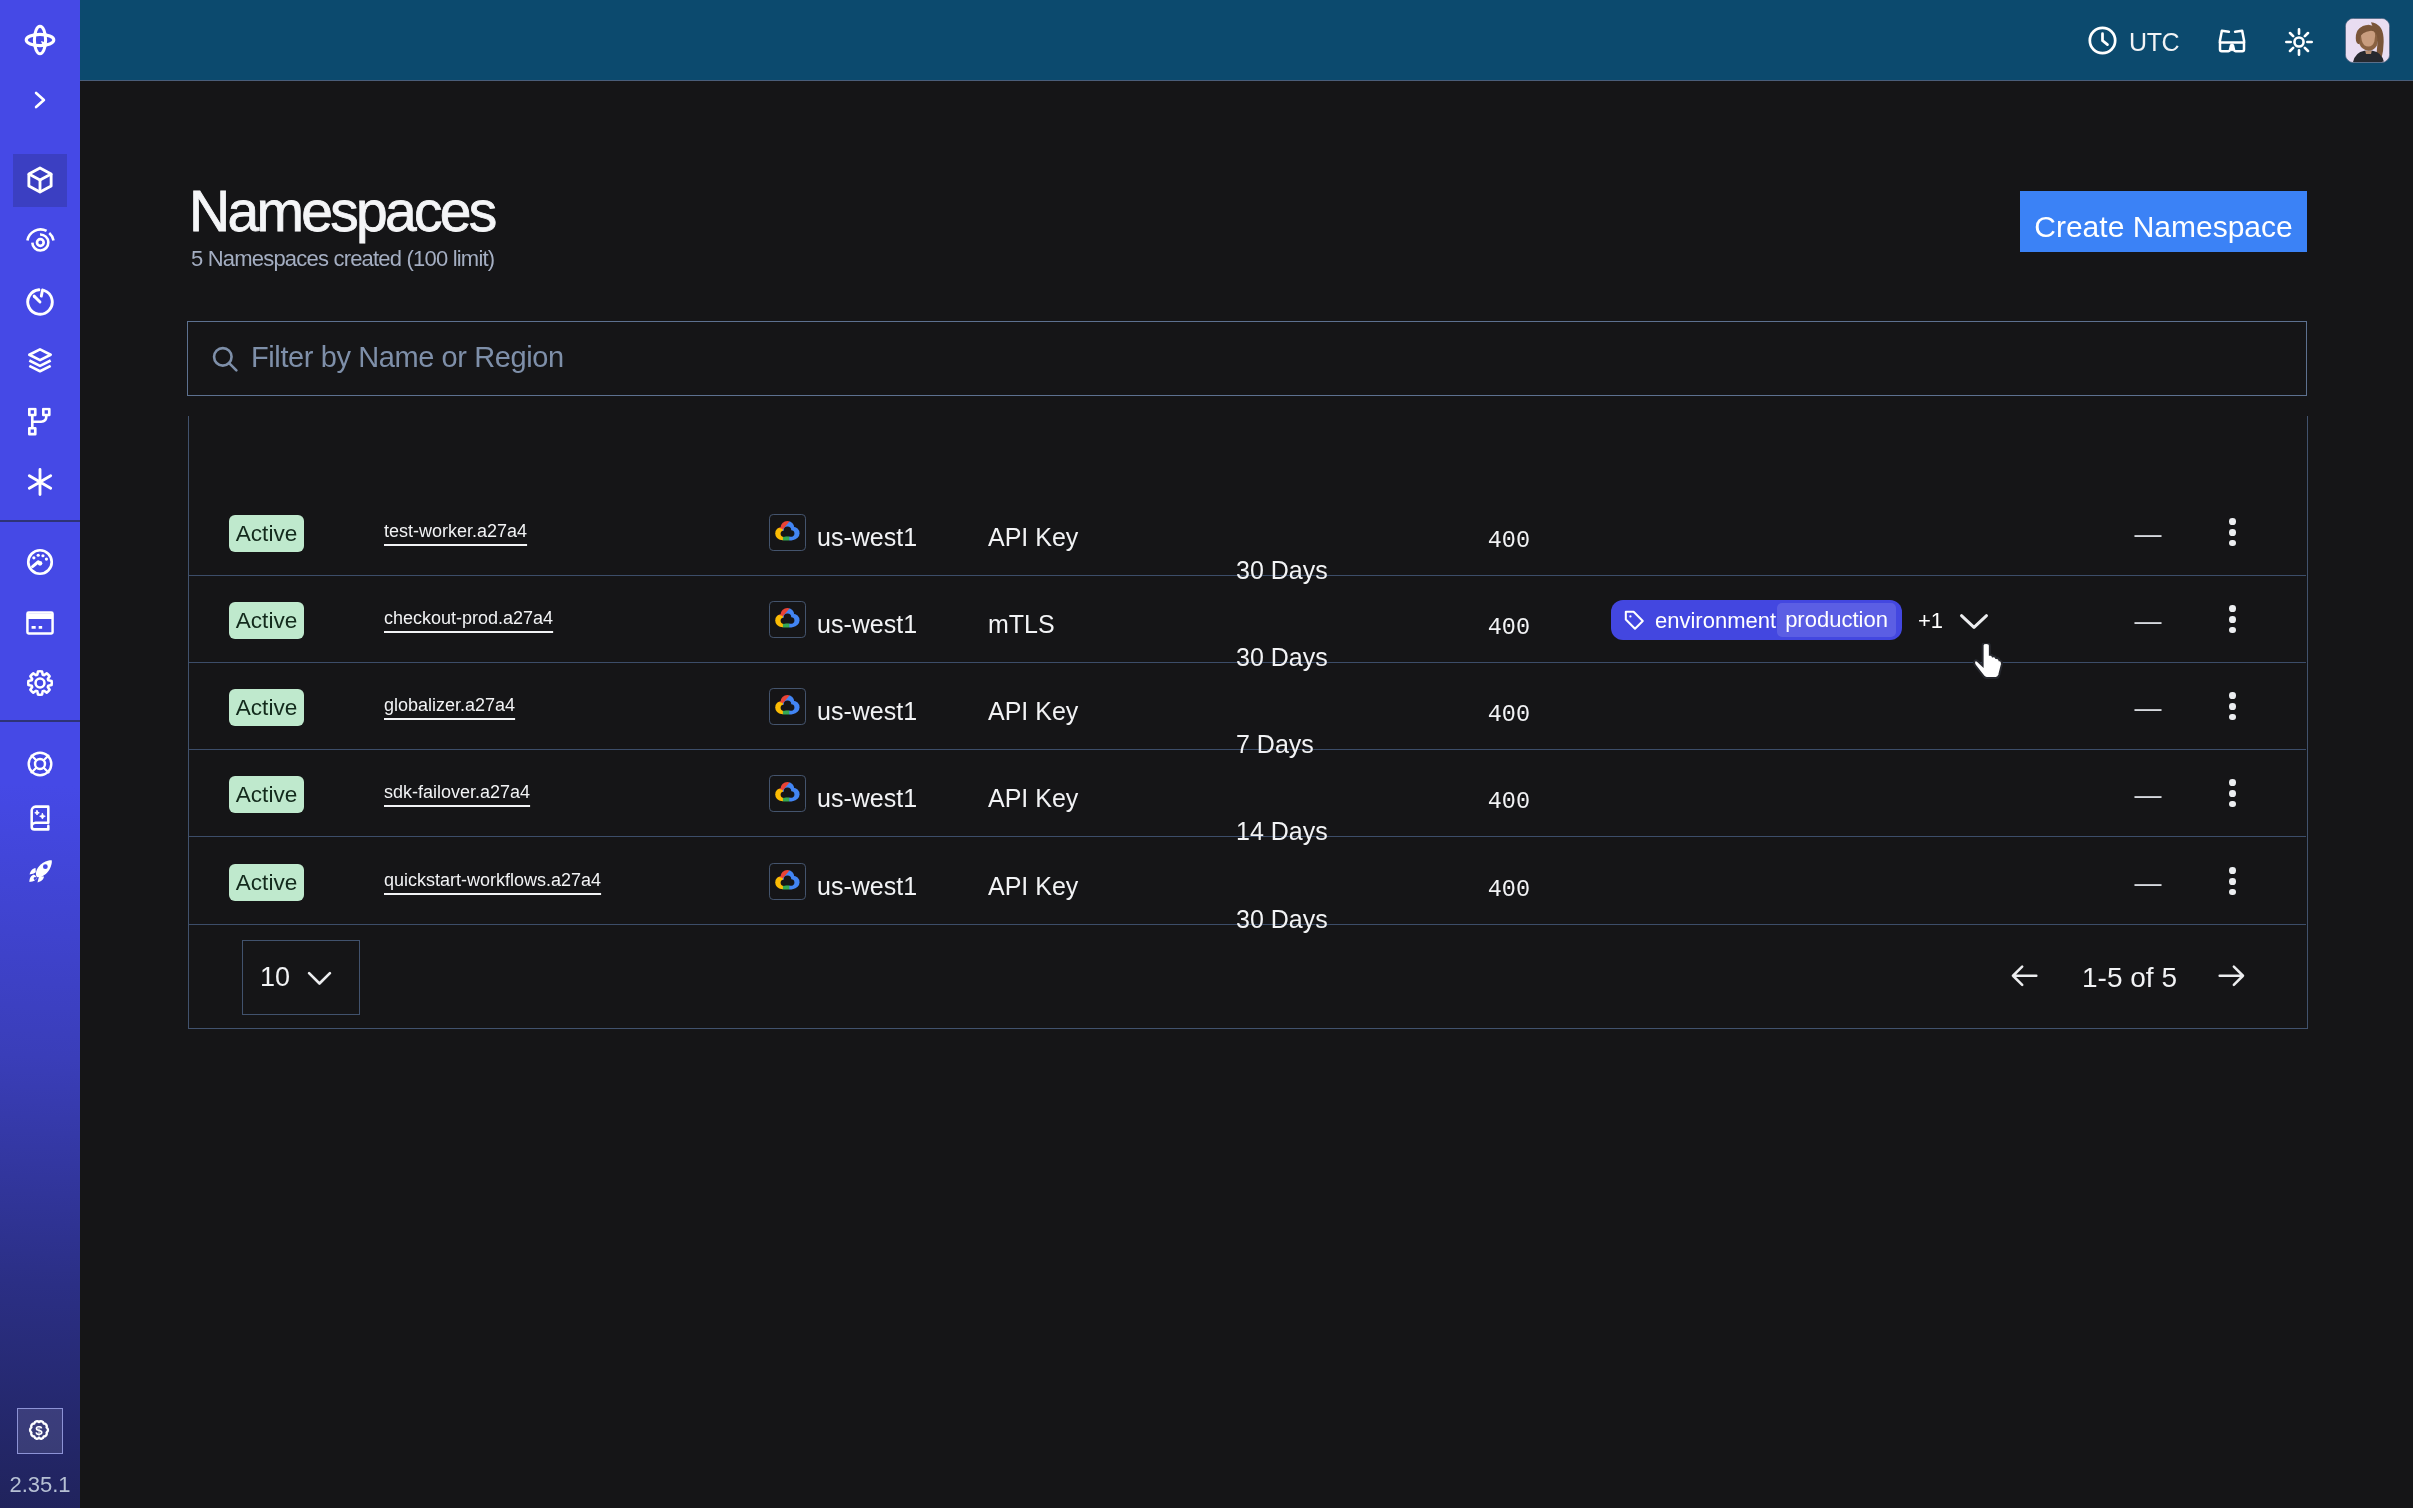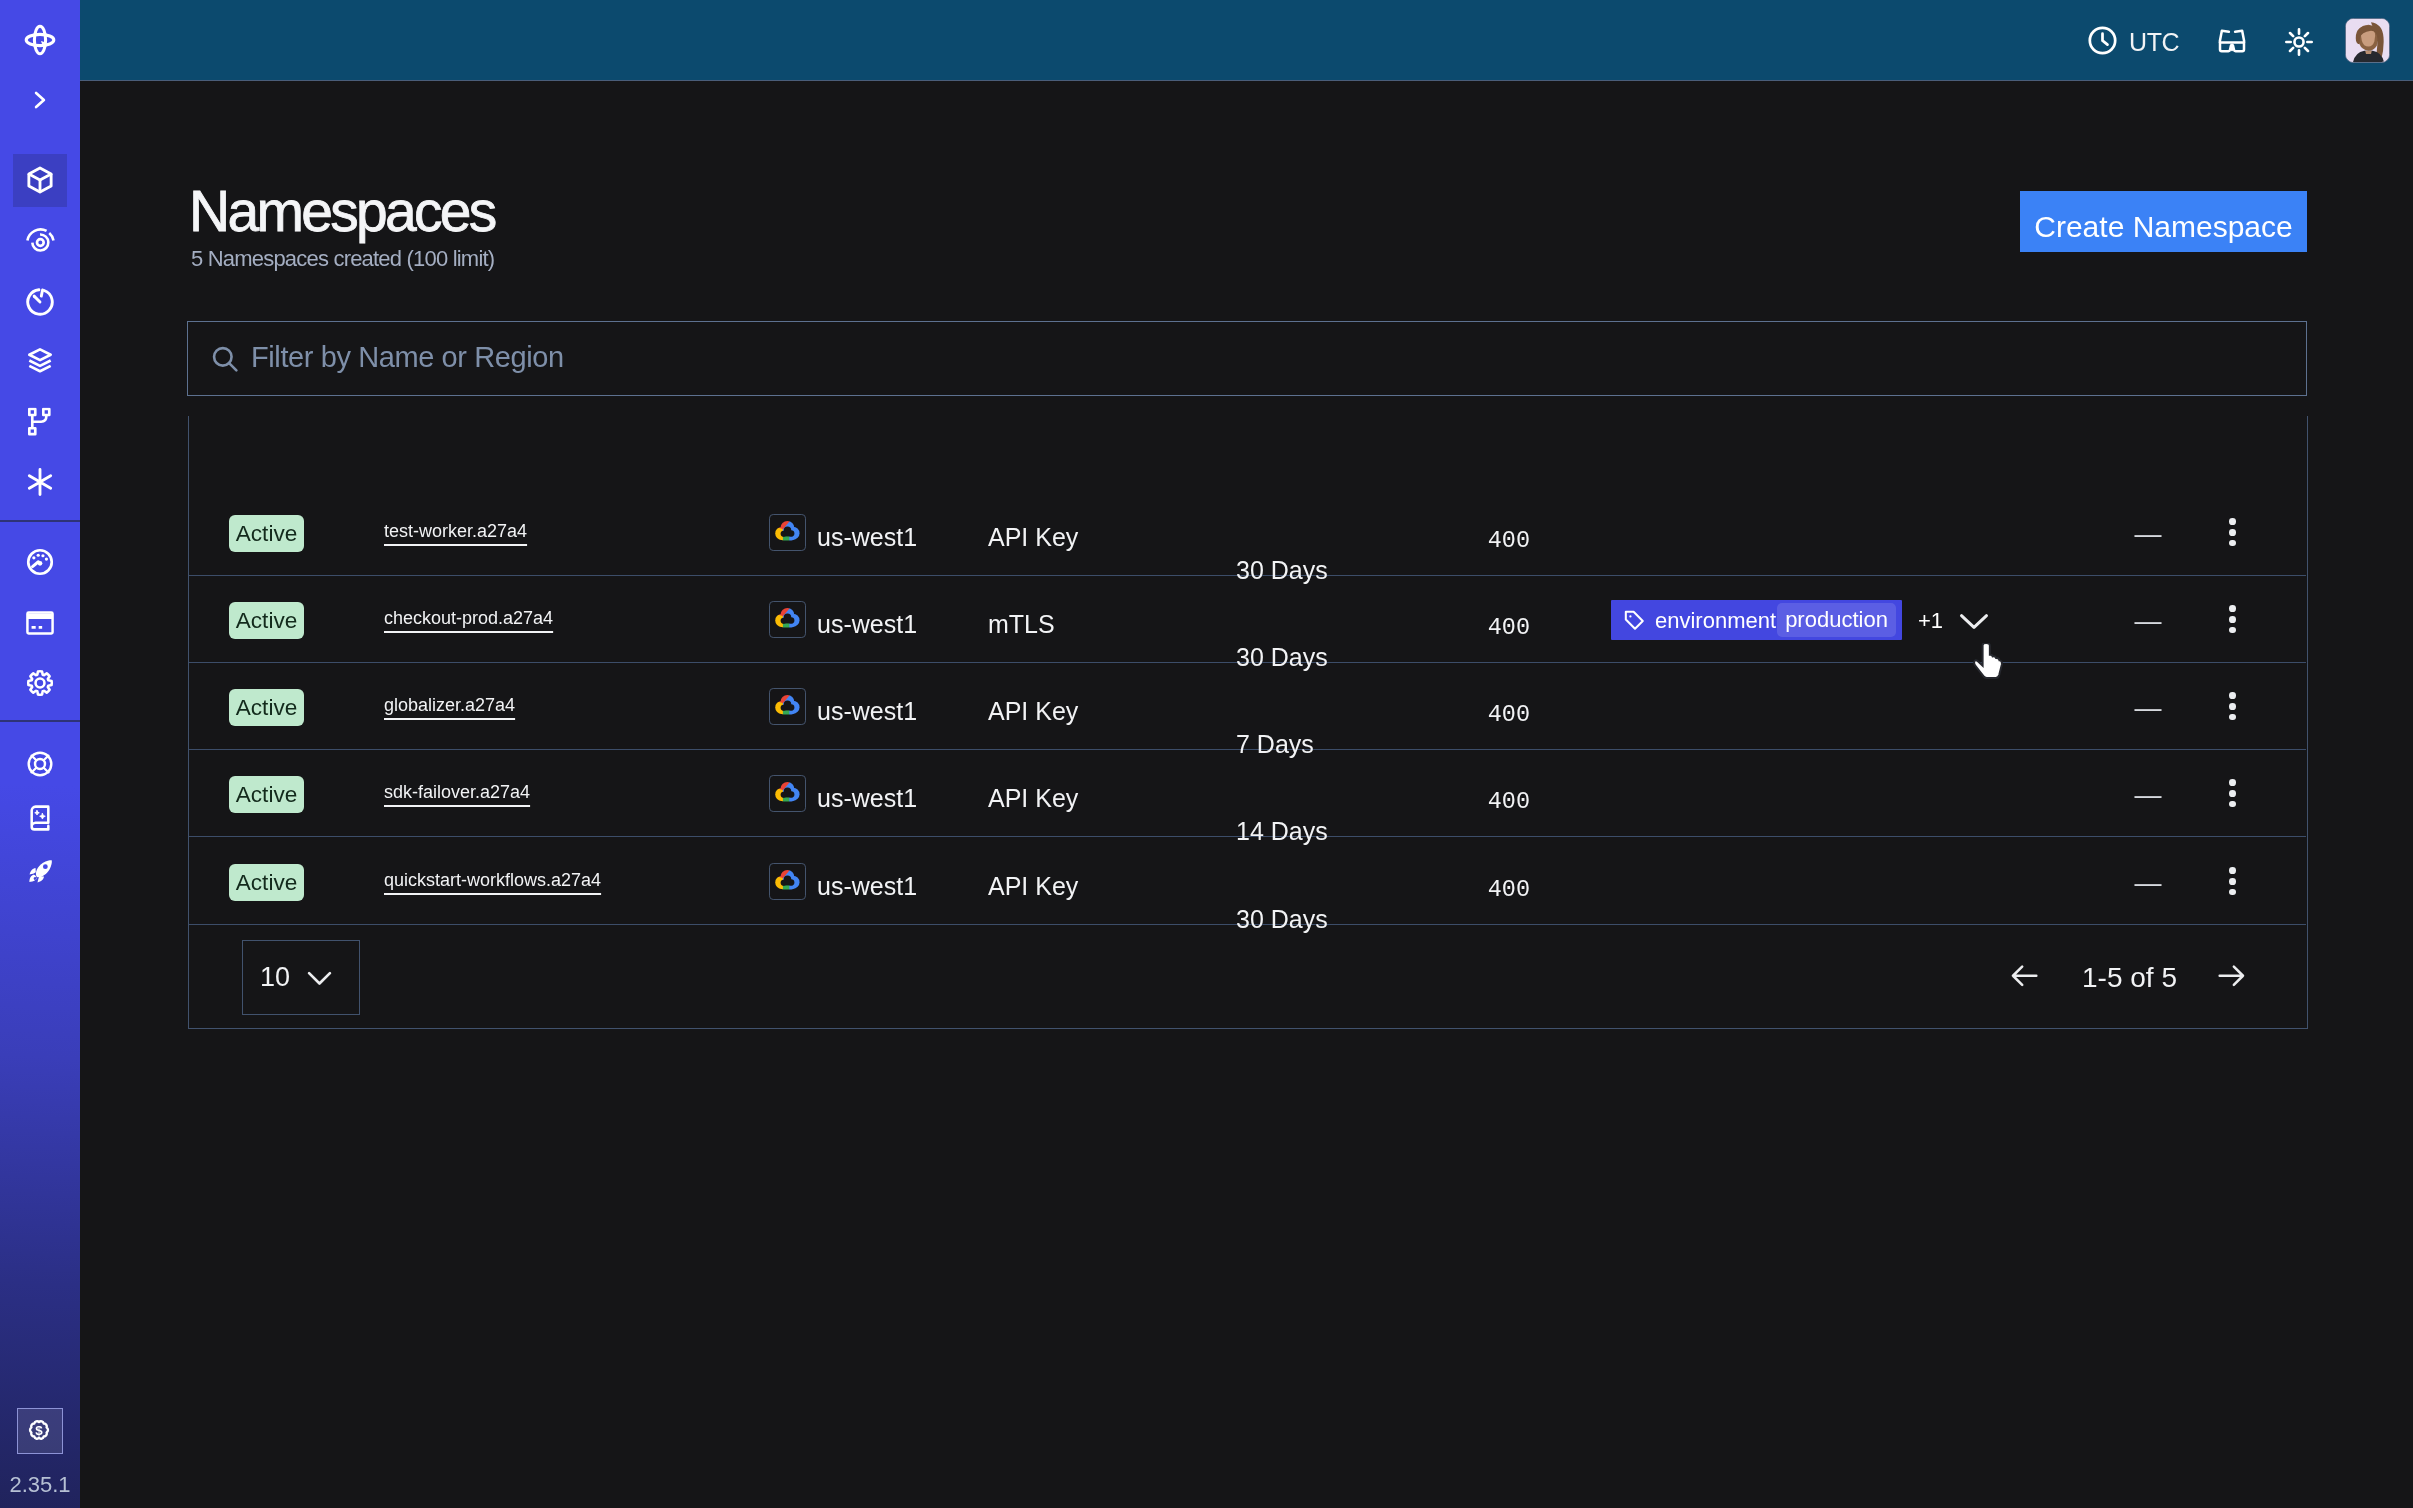--- a/index.html
+++ b/index.html
@@ -48,21 +48,21 @@
   .aps { position:absolute; left:1173px; top:38px; width:168px; text-align:right;
     font-family:"Liberation Mono", monospace; font-size:23.5px; }
   .dash { position:absolute; left:1917px; top:30px; width:84px; text-align:center; color:#d6d9de; font-size:27px; }
   .kebab { position:absolute; left:2040px; top:29px; }
   .kebab i { display:block; width:6.7px; height:6.7px; border-radius:50%; background:#eceef1; margin:0 0 4.2px 0;}
   
   #pgsel { position:absolute; left:41px; top:15px; width:118px; height:75px;
     border:1.7px solid #41526d; color:#f2f3f5; font-size:30px;margin-left:12px; }
   #pginfo { position:absolute; left:1893px; top:37px; font-size:28px; color:#f2f3f5; }
   #tagchip { position:absolute; left:1422px; top:24px; width:291px; height:40px;
-    background:#4347e0; border-radius:1px; color:#fff; font-size:22px; }
+    background:#4347e0; border-radius:12px; color:#fff; font-size:22px; }
   #innerchip { position:absolute; left:166px; top:3.4px; width:119px; height:34px;
     background:rgba(255,255,255,.13); border-radius:5px; text-align:center;
     line-height:34px; font-size:22px; }
   .plus1 { position:absolute; left:1729px; top:32px; font-size:22px; color:#fff; }
 </style>
 </head>
 <body>
   <div id="topbar">
     <svg class="abs" style="left:2008px;top:26px" width="29" height="29" viewBox="0 0 32 32" fill="none" stroke="#fff" stroke-width="3">
       <circle cx="16" cy="16" r="14"></circle>

